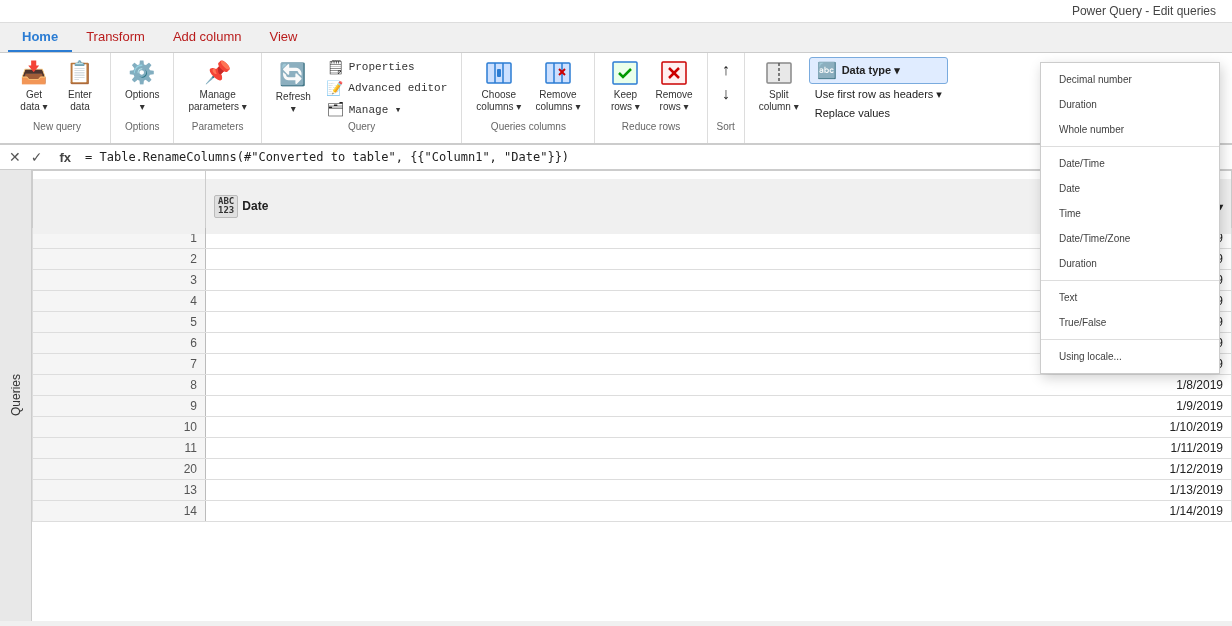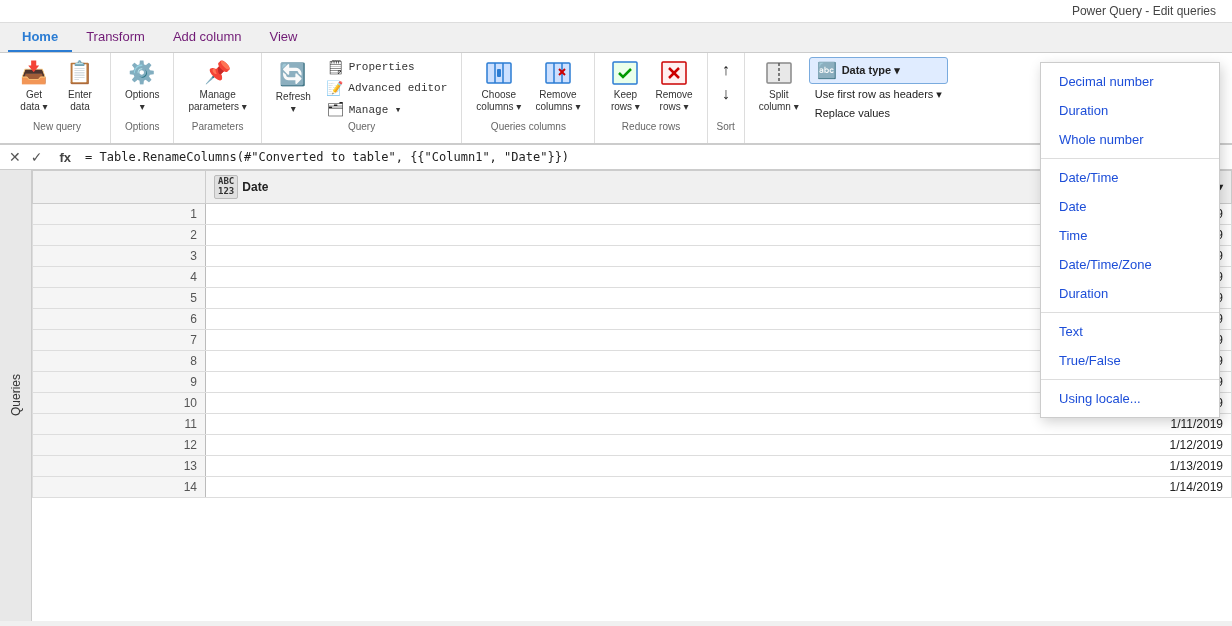--- a/index.html
+++ b/index.html
@@ -21,21 +21,21 @@
       background: #f0f0f0;
       border-bottom: 1px solid #ccc;
       padding: 0 8px;
       align-items: center;
     }
     .ribbon-tab {
       padding: 6px 14px;
       font-size: 13px;
       cursor: pointer;
       border-bottom: 2px solid transparent;
-      color: #701a75;
+      color: #b91c1c;
     }
     .ribbon-tab.active {
       border-bottom: 2px solid #2b7cd3;
       color: #2b7cd3;
       font-weight: 600;
     }
 
     
     .ribbon {
       background: #fff;
@@ -154,26 +154,26 @@
       overflow: hidden;
       background: #fff;
     }
     .data-grid {
       width: 100%;
       border-collapse: collapse;
     }
     .data-grid th {
       background: #f0f0f0;
       border: 1px solid #ccc;
-      padding: 4px 8px;
+      padding: 16px 8px;
       font-weight: 600;
       font-size: 12px;
       text-align: left;
       position: sticky;
-      top: 0;
+      top: 8px;
     }
     .data-grid td {
       border: 1px solid #ddd;
       padding: 3px 8px;
       font-size: 12px;
       color: #222;
     }
     .data-grid td.row-num {
       background: #f5f5f5;
       color: #555;
@@ -214,23 +214,23 @@
       right: 12px;
       background: #fff;
       border: 1px solid #ccc;
       box-shadow: 2px 4px 12px rgba(0,0,0,0.18);
       z-index: 200;
       min-width: 180px;
       padding: 4px 0;
     }
     .dropdown-item {
       padding: 7px 18px;
-      font-size: 13px;
+      font-size: 10px;
       cursor: pointer;
-      color: #1d4ed8;
+      color: #404040;
       white-space: nowrap;
     }
     .dropdown-divider {
       border: none;
       border-top: 1px solid #ddd;
       margin: 4px 0;
     }
 
     
     .datatype-btn {
@@ -487,21 +487,21 @@
     </tr>
           <tr>
       <td class="row-num">10</td>
       <td class="date-val">1/10/2019</td>
     </tr>
           <tr>
       <td class="row-num">11</td>
       <td class="date-val">1/11/2019</td>
     </tr>
           <tr>
-      <td class="row-num">12</td>
+      <td class="row-num">20</td>
       <td class="date-val">1/12/2019</td>
     </tr>
           <tr>
       <td class="row-num">13</td>
       <td class="date-val">1/13/2019</td>
     </tr>
           <tr>
       <td class="row-num">14</td>
       <td class="date-val">1/14/2019</td>
     </tr>

